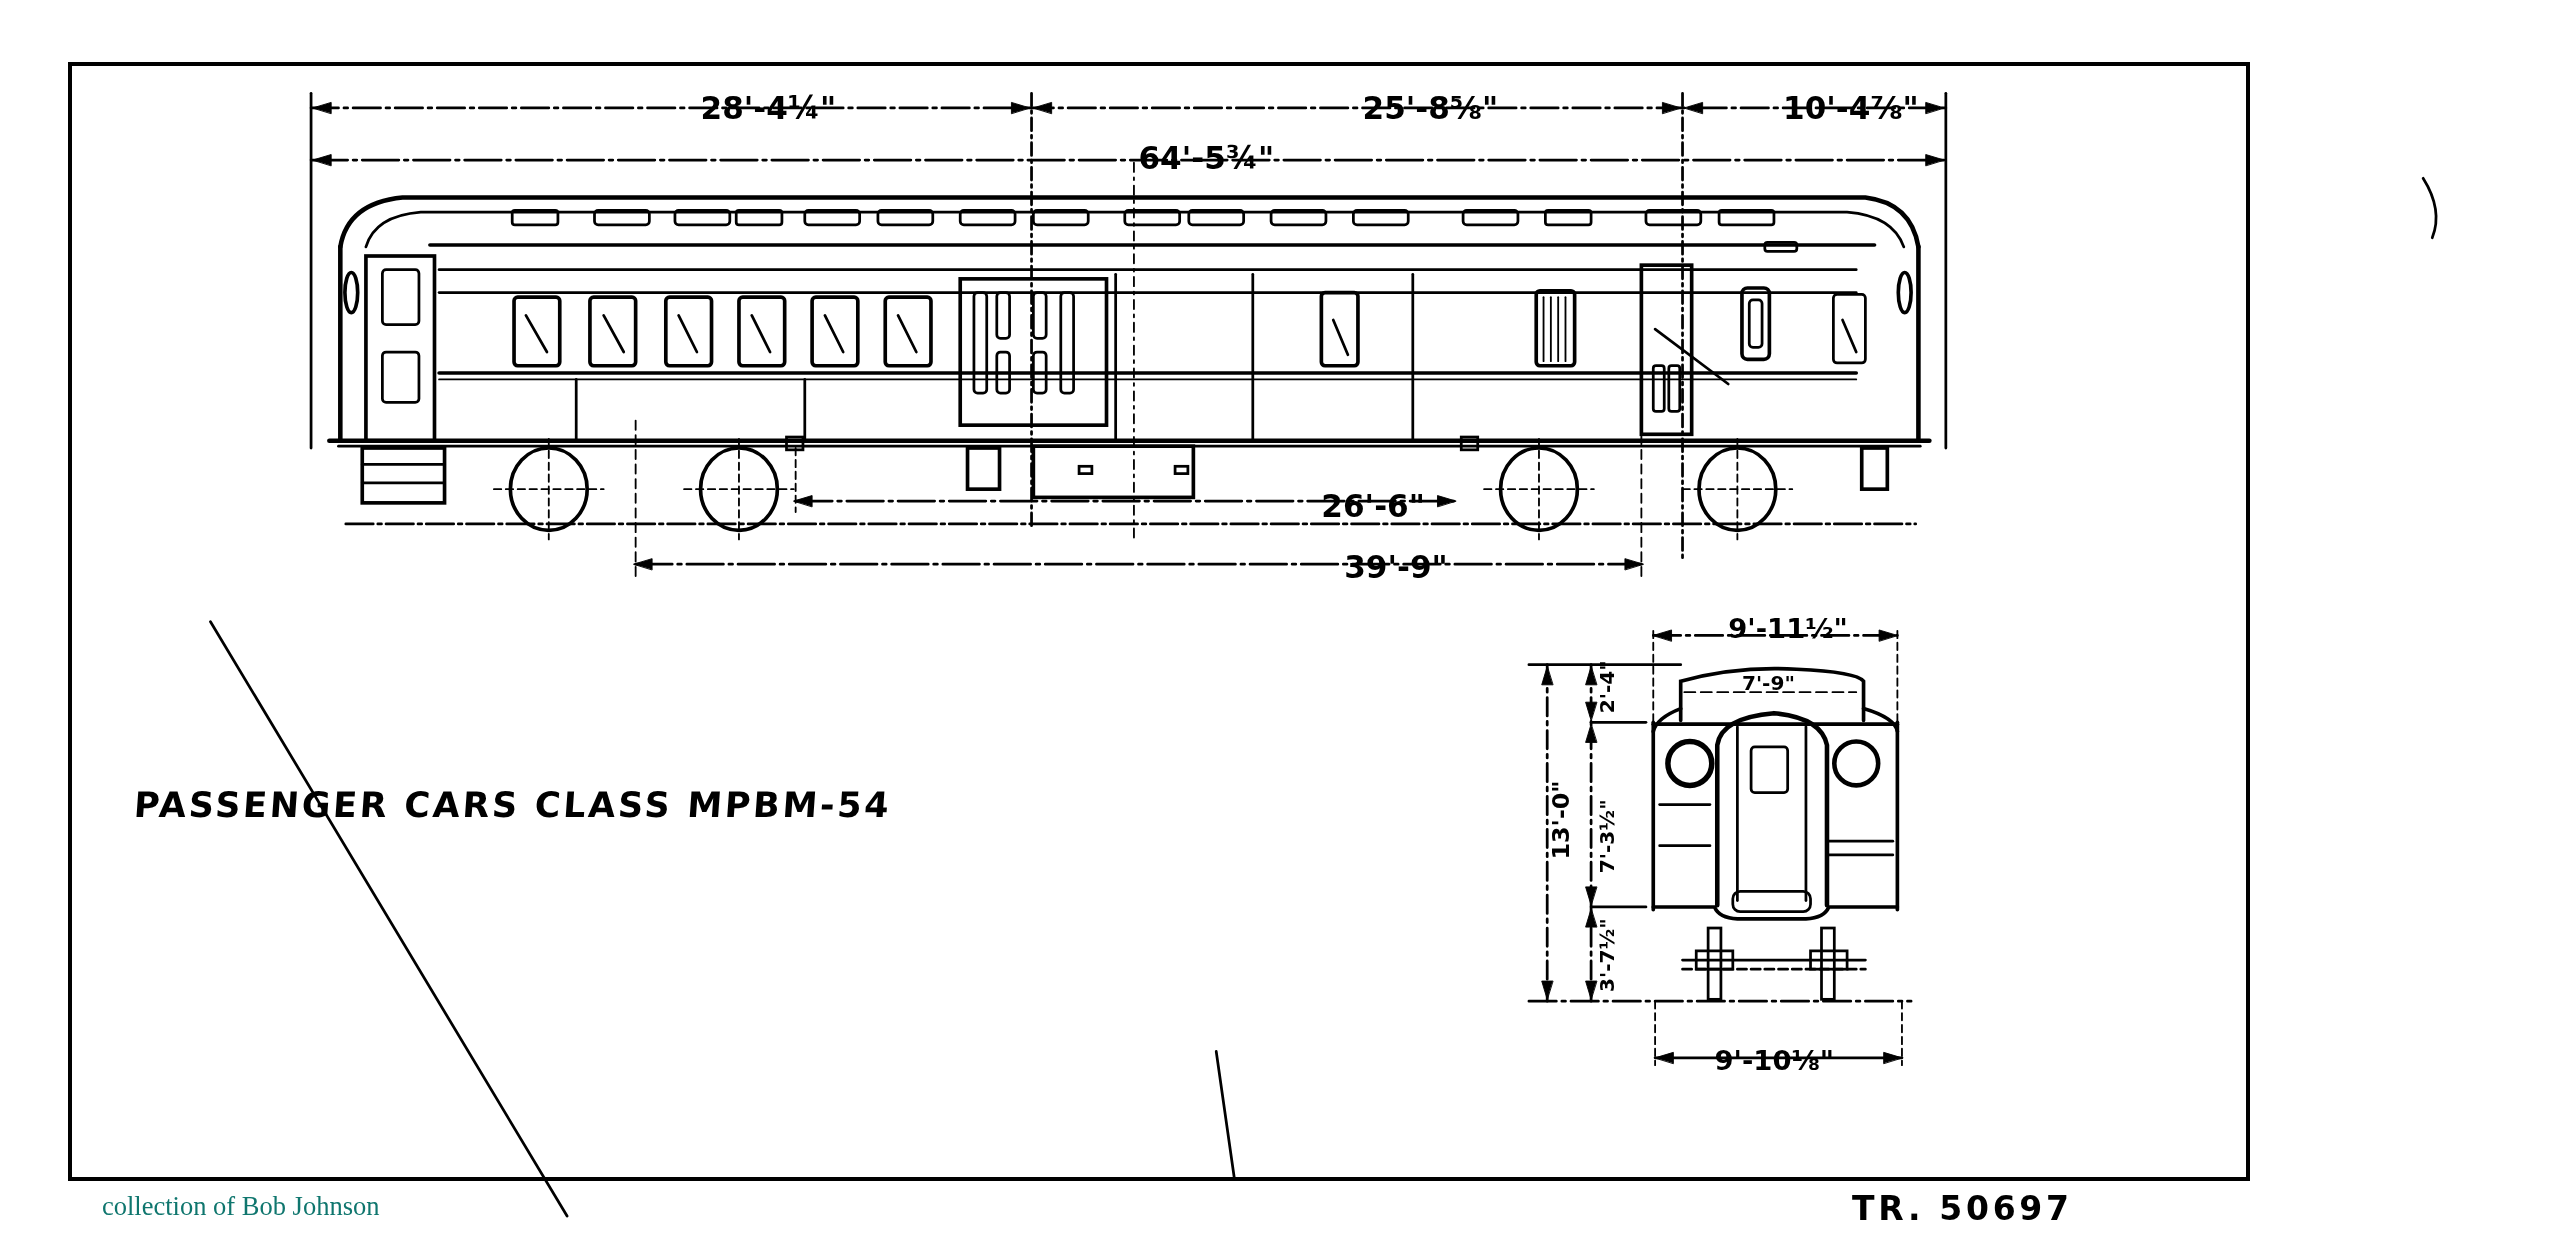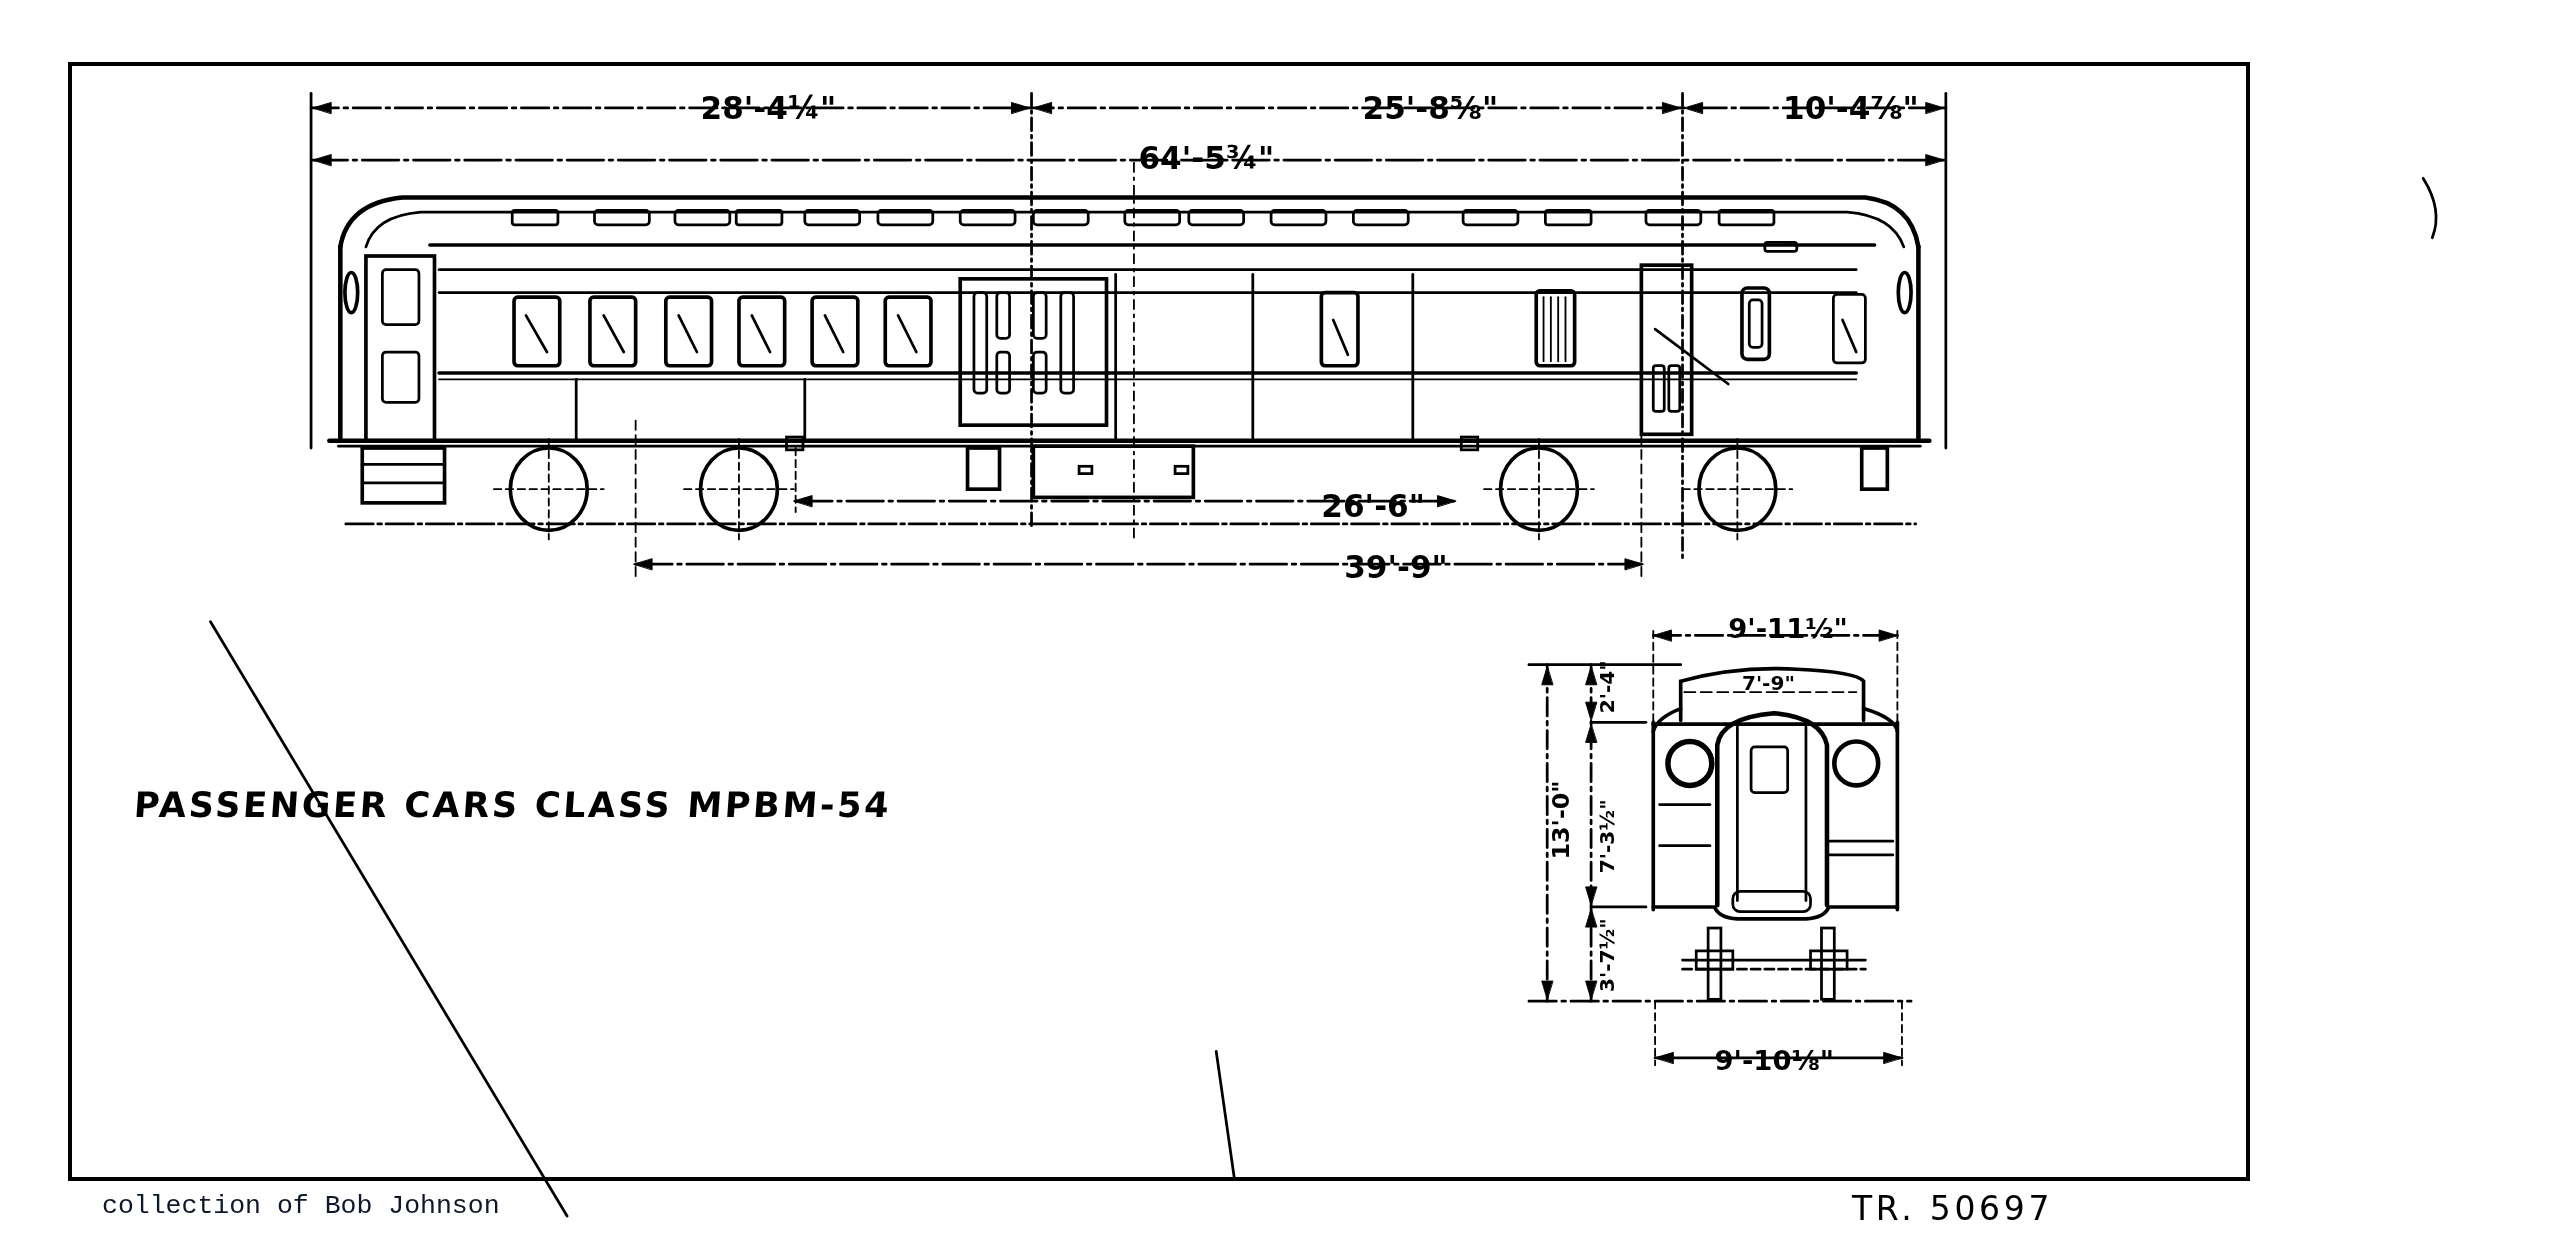--- a/index.html
+++ b/index.html
@@ -2,22 +2,22 @@
 <html style="font-size:14.6px"><head>
 <meta charset="utf-8">
 <style>
   html,body{margin:0;padding:0;background:#ffffff;}
   body{width:2576px;height:1259px;position:relative;overflow:hidden;font-family:"DejaVu Sans",sans-serif;}
   .sheet{position:absolute;left:0;top:0;width:2576px;height:1259px;}
   .frame{position:absolute;left:68px;top:62px;width:2182px;height:1119px;border:4.6px solid #000;box-sizing:border-box;}
   svg{position:absolute;left:0;top:0;}
   .hand{font-family:"DejaVu Sans",sans-serif;font-weight:bold;fill:#000;}
   .title{position:absolute;left:134px;top:785px;font-family:"DejaVu Sans",sans-serif;font-weight:bold;font-size:35px;letter-spacing:2.7px;color:#000;transform:skewX(-4deg);white-space:nowrap;}
-  .credit{position:absolute;left:102px;top:1191px;font-family:Liberation Mono, monospace;font-size:26.5px;color:#0f172a;white-space:nowrap;}
-  .drawno{position:absolute;left:1852px;top:1189px;font-family:"DejaVu Sans",sans-serif;font-weight:normal;font-size:33px;letter-spacing:3.7px;color:#000;white-space:nowrap;}
+  .credit{position:absolute;left:102px;top:1191px;font-family:Liberation Serif, serif;font-size:26.5px;color:#0f766e;white-space:nowrap;}
+  .drawno{position:absolute;left:1852px;top:1189px;font-family:"DejaVu Sans",sans-serif;font-weight:bold;font-size:33px;letter-spacing:3.7px;color:#000;white-space:nowrap;}
 </style>
 </head>
 <body>
 
 <div class="sheet">
 
   <div class="frame"></div>
 
   <svg width="2576" height="1259" viewBox="0 0 2817 1377">
     <g stroke="#000" fill="none" stroke-linecap="round">

